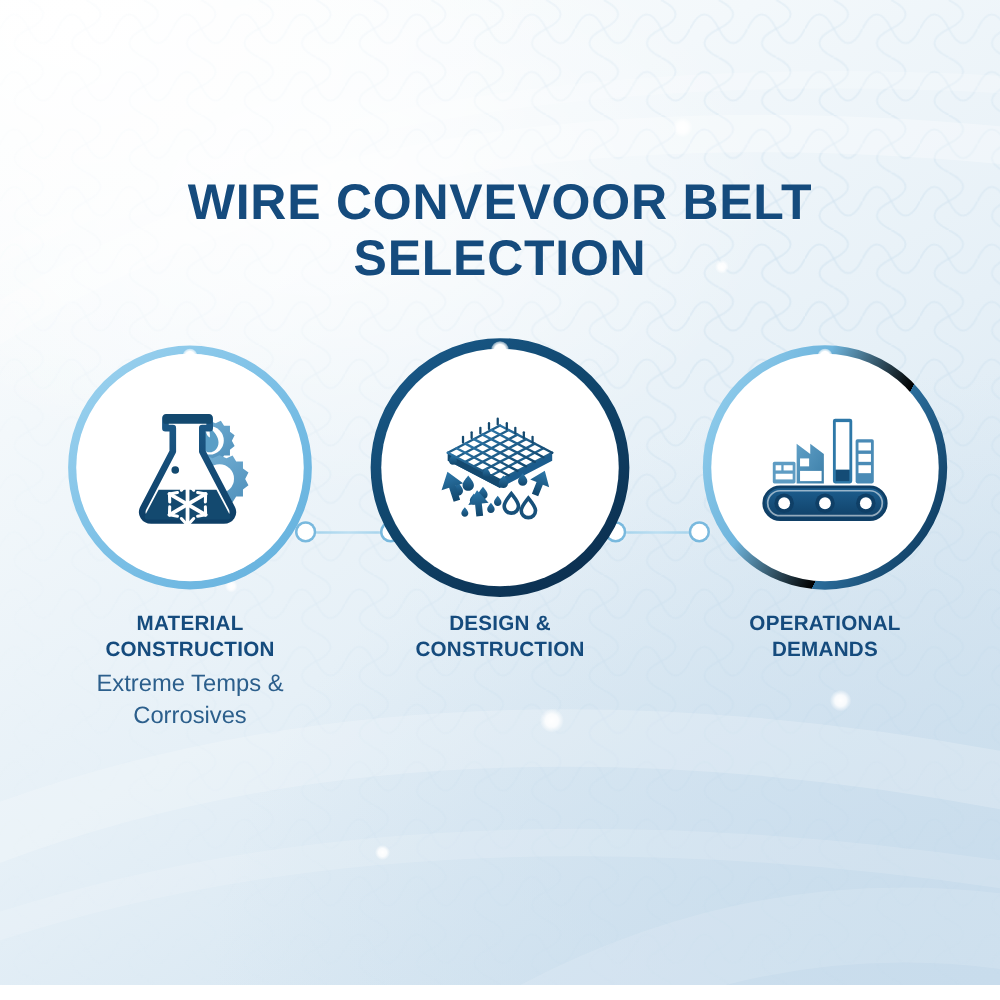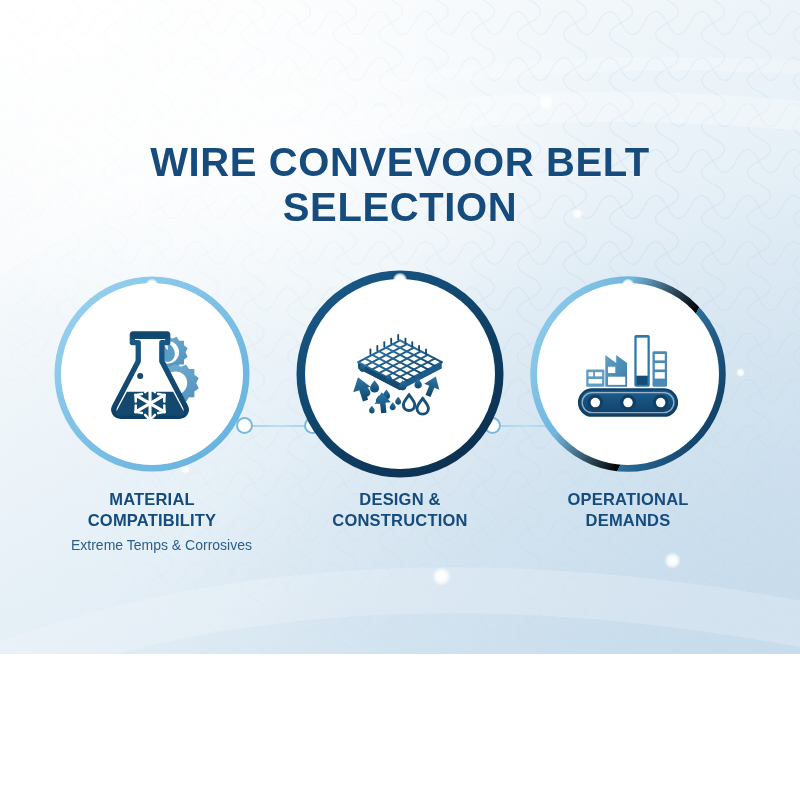--- a/index.html
+++ b/index.html
@@ -4,21 +4,21 @@
 <title>Wire Convevoor Belt Selection</title>
 <style>
   html, body {
     margin: 0;
     padding: 0;
     background: #ffffff;
   }
   #stage {
     position: relative;
     width: 800px;
-    height: 654px;
+    height: 788px;
     overflow: hidden;
     font-family: "Liberation Sans", sans-serif;
     background:
       radial-gradient(ellipse 620px 520px at 8% 2%, #ffffff 0%, rgba(255,255,255,0) 62%),
       radial-gradient(ellipse 900px 700px at 100% 100%, #c8dcec 0%, rgba(200,220,236,0) 70%),
       linear-gradient(150deg, #fdfefe 0%, #f3f8fb 28%, #e6f0f7 55%, #d8e7f2 78%, #cbdeed 100%);
   }
 
   
   .bg-mesh {
@@ -138,31 +138,30 @@
   .step-title {
     font-size: 16.5px;
     font-weight: bold;
     color: #154b7d;
     letter-spacing: 0.2px;
     line-height: 1.28;
     margin: 0;
     white-space: pre-line;
   }
   .step-sub {
-    font-size: 14px;
+    font-size: 19px;
     color: #2c5f8c;
     margin: 5px 0 0 0;
     line-height: 1.3;
-    text-align: right;
   }
 
   
   #step-0 { left: 52px; }
   #step-1 { left: 300px; }
-  #step-2 { left: 528px; }
+  #step-2 { left: 560px; }
   #step-1 .circle { width: 190px; height: 190px; margin-top: 1px; }
   #step-1 .ring-svg { inset: -11px; width: 212px; height: 212px; }
   #step-1 .labels { margin-top: 20px; }
   #step-0 .labels { margin-top: 24px; }
 
   #conn-a { left: 245px; right: auto; width: 68px; }
   #conn-b { left: 492px; width: 68px; }
   #node-a1 { left: 238px; }
   #node-a2 { left: 306px; }
   #node-b1 { left: 486px; }
@@ -291,21 +290,21 @@
                     <line x1="14.7" y1="-8.5" x2="8.2" y2="-9.6"></line>
                 </g>
               </g>
             </g>
           </svg>
         </div>
         <div class="top-glow" style="top:-4px;"></div>
       </div>
       <div class="labels">
         <p class="step-title">MATERIAL
-COMPATIBILITY</p>
+CONSTRUCTION</p>
         <p class="step-sub">Extreme Temps &amp; Corrosives</p>
       </div>
     </div>
 
     <div class="step" id="step-1">
       <div class="circle">
         <svg class="ring-svg" viewBox="0 0 212 212">
           <defs>
             <linearGradient id="ring2" x1="0" y1="0" x2="0.7" y2="1">
               <stop offset="0%" stop-color="#1b5c8d"></stop>

